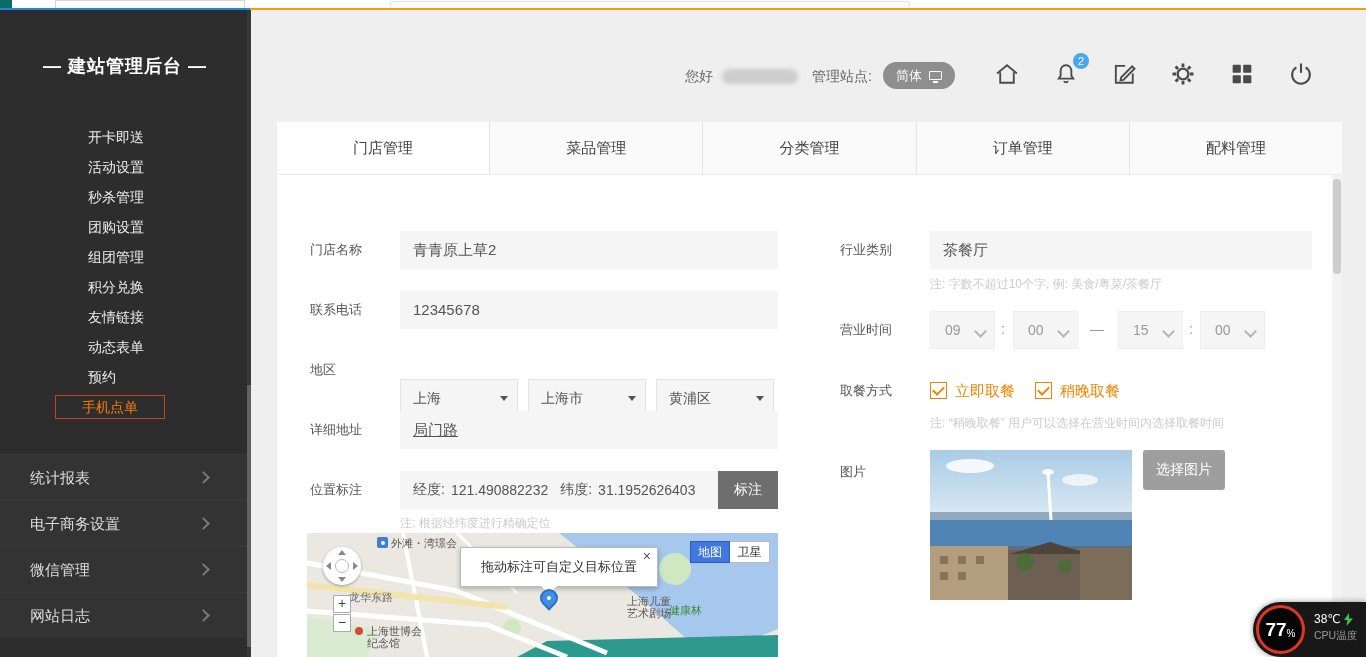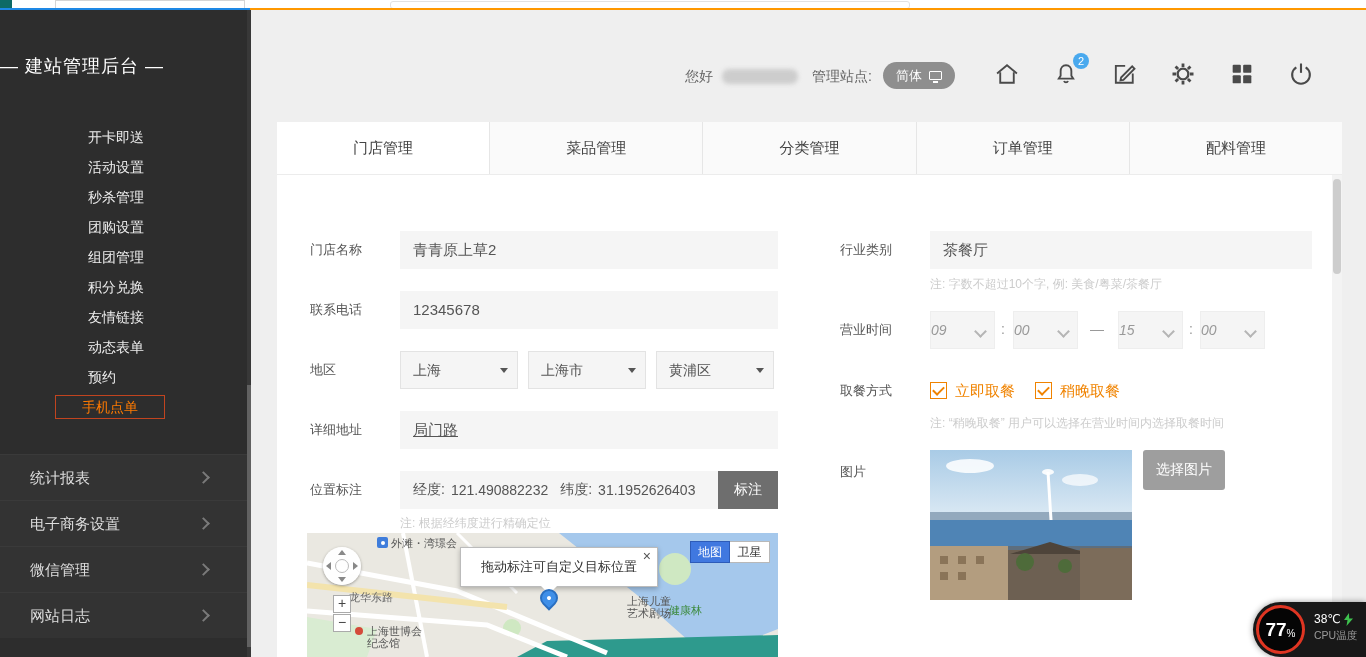--- a/index.html
+++ b/index.html
@@ -14,21 +14,21 @@
   
   .browser-strip { position:absolute; top:0; left:0; width:1366px; height:10px; background:#fff; }
   .corner-sq { position:absolute; top:0; left:0; width:12px; height:9px; background:#0d6a66; }
   .tabbox { position:absolute; top:0; left:55px; width:190px; height:9px; border:1px solid #d5d5d5; border-bottom:none; background:#fff; }
   .addrbox { position:absolute; top:1px; left:390px; width:520px; height:8px; border:1px solid #e2e2e2; border-radius:3px; background:#fff; }
   .blue-line { position:absolute; top:8px; left:0; width:250px; height:2px; background:#1e88e5; }
   .orange-line { position:absolute; top:8px; left:250px; width:1116px; height:2px; background:#ff9800; }
 
   
   .sidebar { position:absolute; top:10px; left:0; width:250px; height:647px; background:#2d2d2d; color:#e6e6e6; }
-  .sidebar-title { padding-top:44px; text-align:left; font-size:18px; color:#fff; letter-spacing:1px; }
+  .sidebar-title { padding-top:44px; text-align:center; font-size:18px; color:#fff; letter-spacing:1px;font-weight:bold; }
   .menu { position:absolute; top:112px; left:0; width:100%; }
   .menu-item { height:30px; line-height:30px; padding-left:88px; font-size:14px; color:#ededed; cursor:pointer; }
   .menu-item.active { padding-left:55px; }
   .menu-item.active span { display:inline-block; line-height:22px; padding:0 26px; border:1px solid #c1441f; color:#ff7a00; }
   .sections { position:absolute; top:444px; left:0; width:100%; }
   .section { position:relative; height:46px; line-height:46px; padding-left:30px; font-size:15px; color:#dedede; border-top:1px solid #3a3a3a; background:#333; cursor:pointer; }
   .section .chev { position:absolute; right:42px; top:18px; width:9px; height:9px; border-top:2px solid #7a7a7a; border-right:2px solid #7a7a7a; transform:rotate(45deg); }
   .side-scroll-track { position:absolute; top:10px; left:247px; width:4px; height:647px; background:#383838; }
   .side-scroll-thumb { position:absolute; top:385px; left:247px; width:4px; height:262px; background:#616161; }
 
@@ -51,23 +51,23 @@
   .tab.active { background:#fff; }
 
   
   .panel { position:absolute; top:175px; left:277px; width:1055px; height:482px; background:#fff; }
   .vscroll { position:absolute; top:175px; left:1332px; width:10px; height:482px; background:#f3f3f3; }
   .vthumb { position:absolute; top:4px; left:1px; width:8px; height:95px; background:#cdcdcd; border-radius:4px; cursor:pointer; }
 
   .lbl { position:absolute; font-size:13px; color:#555; }
   .note { position:absolute; font-size:12px; color:#ccc; }
   .input { position:absolute; left:123px; width:378px; height:38px; background:#f5f5f5; border:none; font-size:15px; color:#555; line-height:38px; padding:0 13px; }
-  .select { position:absolute; height:38px; background:#f5f5f5; border:1px solid #e3e3e3; line-height:36px; padding:0 24px 0 12px; font-size:14px; color:#555; cursor:pointer; }
+  .select { position:absolute; height:38px; background:#f5f5f5; border:1px solid #e3e3e3; line-height:36px; padding:0 24px 0 12px; font-size:14px; color:#555; cursor:pointer;margin-top:28px; }
   .select::after { content:""; position:absolute; right:9px; top:16px; border-left:4px solid transparent; border-right:4px solid transparent; border-top:5px solid #555; }
-  .tsel { position:absolute; top:136px; width:65px; height:38px; background:#f5f5f5; border:1px solid #eee; line-height:36px; font-size:14px; color:#999; cursor:pointer;font-style:italic; }
+  .tsel { position:absolute; top:136px; width:65px; height:38px; background:#f5f5f5; border:1px solid #eee; line-height:36px; padding-left:14px; font-size:14px; color:#999; cursor:pointer; }
   .tsel::after { content:""; position:absolute; right:9px; top:15px; width:7px; height:7px; border-right:2px solid #b5b5b5; border-bottom:2px solid #b5b5b5; transform:rotate(45deg); }
   .tsep { position:absolute; top:146px; font-size:14px; color:#999; }
 
   .coords { position:absolute; left:123px; top:296px; width:378px; height:38px; background:#f5f5f5; display:flex; align-items:center; gap:6px; padding-left:13px; font-size:14px; color:#555; }
   .mark-btn { position:absolute; left:441px; top:296px; width:60px; height:38px; background:#6e6e6e; color:#fff; font-size:14px; display:flex; align-items:center; justify-content:center; cursor:pointer; }
 
   .chk { position:absolute; top:207px; width:17px; height:17px; border:1px solid #f08300; background:#fff; cursor:pointer; }
   .chk::after { content:""; position:absolute; top:3px; left:2px; width:9px; height:5px; border-left:2px solid #f08300; border-bottom:2px solid #f08300; transform:rotate(-45deg); }
   .chk-label { position:absolute; top:207px; font-size:15px; color:#f08300; cursor:pointer; }
 

